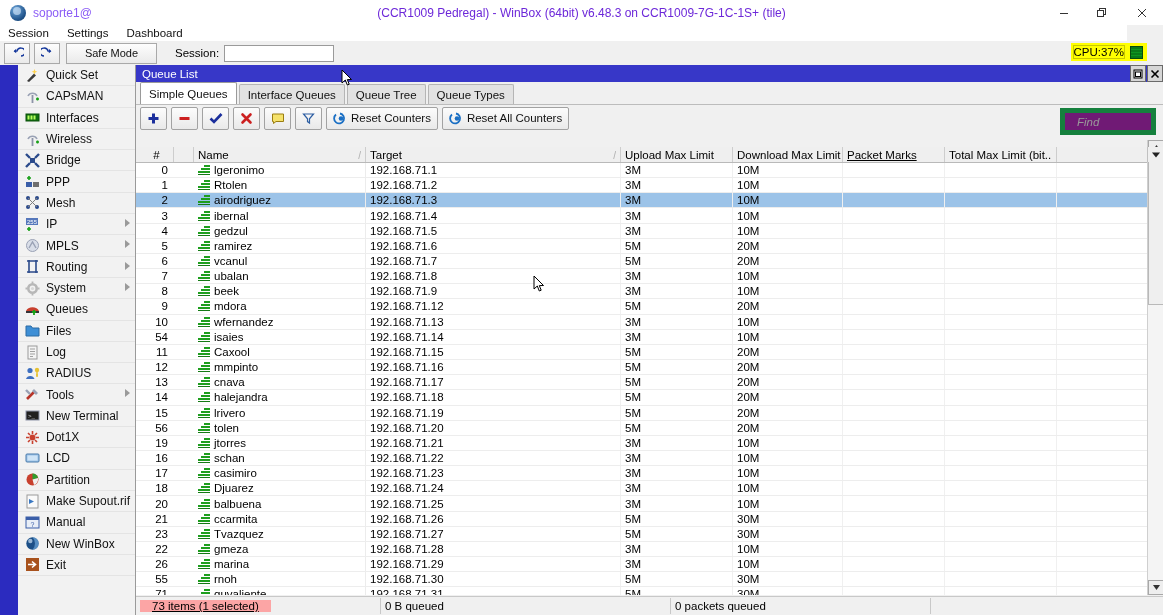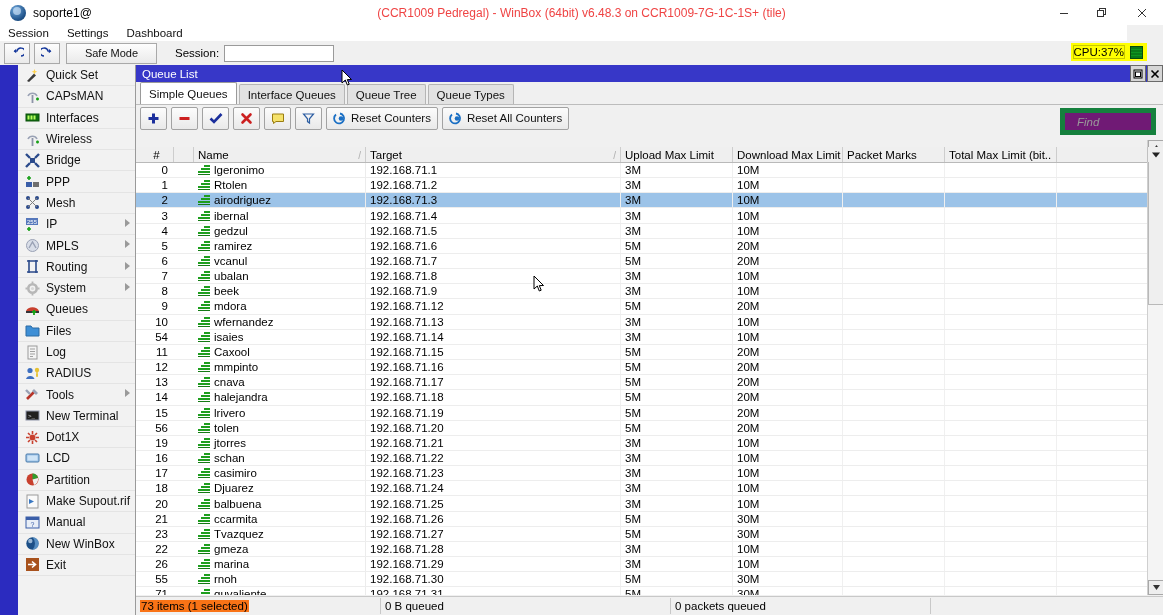--- a/index.html
+++ b/index.html
@@ -23,24 +23,24 @@
   .tb-appicon {
     width:16px; height:16px; margin-left:10px; margin-right:7px;
     border-radius:50%;
     background: radial-gradient(circle at 35% 30%, #6fa8dc 0%, #1c4f87 70%, #10314f 100%);
     position:relative;
   }
   .tb-appicon:after{
     content:""; position:absolute; left:3px; top:2px; width:8px; height:8px;
     border-radius:50%; background:#cfe3f7; opacity:.65;
   }
-  .tb-user { font-size:12px; color:#000000; }
+  .tb-user { font-size:12px; color:#8b5cf6; }
   .tb-title {
     position:absolute; left:0; right:0; text-align:center;
-    font-size:12px; color:#ef4444; pointer-events:none;
+    font-size:12px; color:#6d28d9; pointer-events:none;
   }
   .tb-buttons { position:absolute; right:0; top:0; height:25px; display:flex; }
   .tb-btn {
     width:38px; height:25px; display:flex; align-items:center; justify-content:center;
     font-size:13px; color:#333; background:#ffffff;
   }
   .tb-btn.close { width:42px; }
   .tb-btn svg { display:block; }
 
   
@@ -220,21 +220,21 @@
   }
   .qicon i{ position:absolute; left:0; background:#1e9e1e; display:block; }
   .qicon i:nth-child(1){ top:0; width:6px; height:2px; left:6px;}
   .qicon i:nth-child(2){ top:3px; width:9px; height:2px; left:3px;}
   .qicon i:nth-child(3){ top:6px; width:12px; height:2px; left:0;}
   .qicon i:nth-child(4){ top:9px; width:12px; height:1px; left:0; background:#157a15;}
 
   
   .w-num{width:38px;} .w-flag{width:20px;} .w-name{width:172px;}
   .w-target{width:255px;} .w-up{width:112px;} .w-down{width:110px;}
-  .w-pm{width:102px;} .w-tot{width:112px;} .w-last{width:96px;}
+  .w-pm{width:102px;text-decoration:underline;} .w-tot{width:112px;} .w-last{width:96px;}
 
   
   .vscroll {
     position:absolute; right:0; top:75px; width:16px; height:455px;
     background:#f0f0f0; border-left:1px solid #cfcfcf;
   }
   .vs-btn {
     width:16px;height:15px;background:#eee;border:1px solid #a8a8a8;
     display:flex;align-items:center;justify-content:center;box-sizing:border-box;
   }
@@ -251,21 +251,21 @@
 
   
   .statusbar {
     position:absolute; left:0; bottom:0; width:1028px; height:18px;
     background:#f0f0f0; border-top:1px solid #c8c8c8;
     display:flex; align-items:center; font-size:11.5px;
   }
   .sb-cell { height:16px; display:flex; align-items:center; padding-left:4px;
     border-right:1px solid #c8c8c8; box-sizing:border-box; }
   .sb-items { width:245px; }
-  .sb-items span{ background:#f97316; padding:0 1px; }
+  .sb-items span{ background:#fca5a5; padding:0 12px;text-decoration:underline; }
   .sb-queued { width:290px; }
   .sb-pkts { width:260px; }
 
   
   .cursor { position:absolute; width:12px; height:18px; pointer-events:none; }
   .cursor svg{ display:block; }
 </style>
 </head>
 <body>
 

